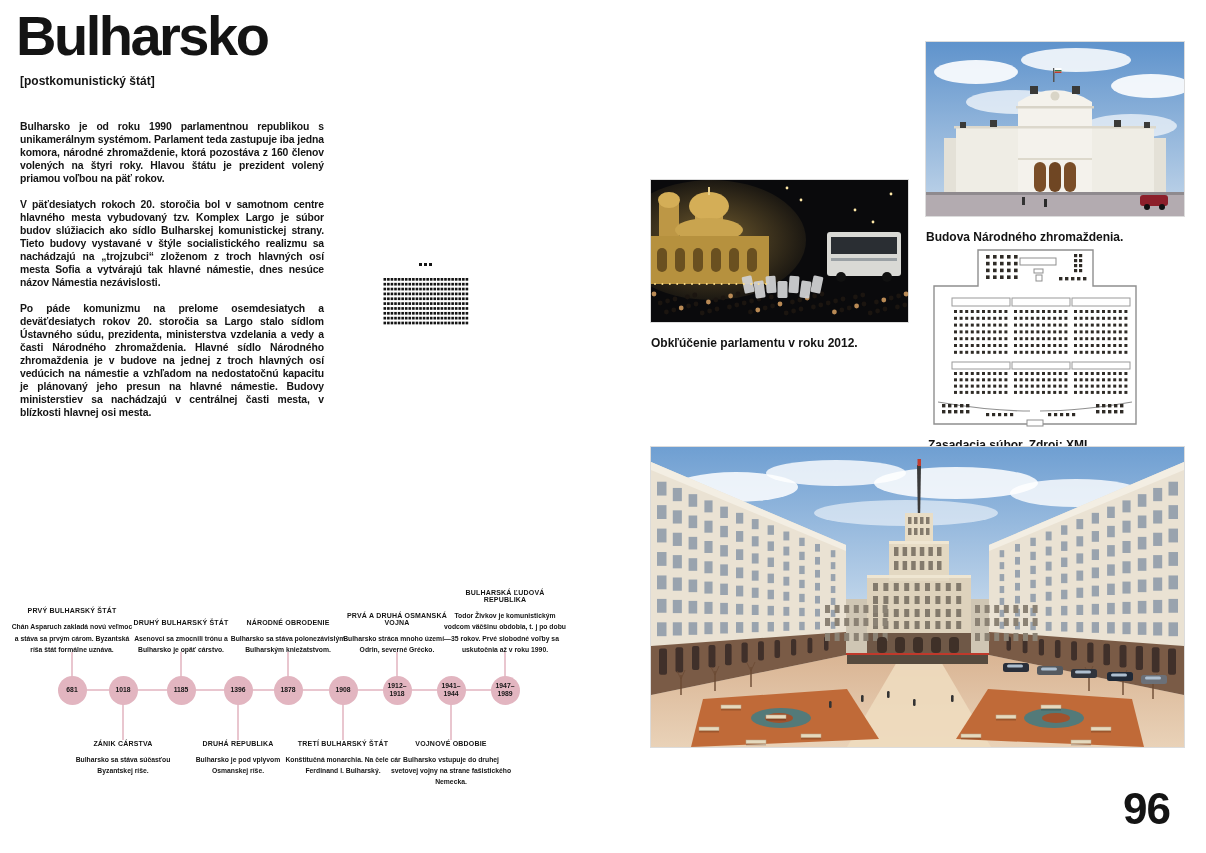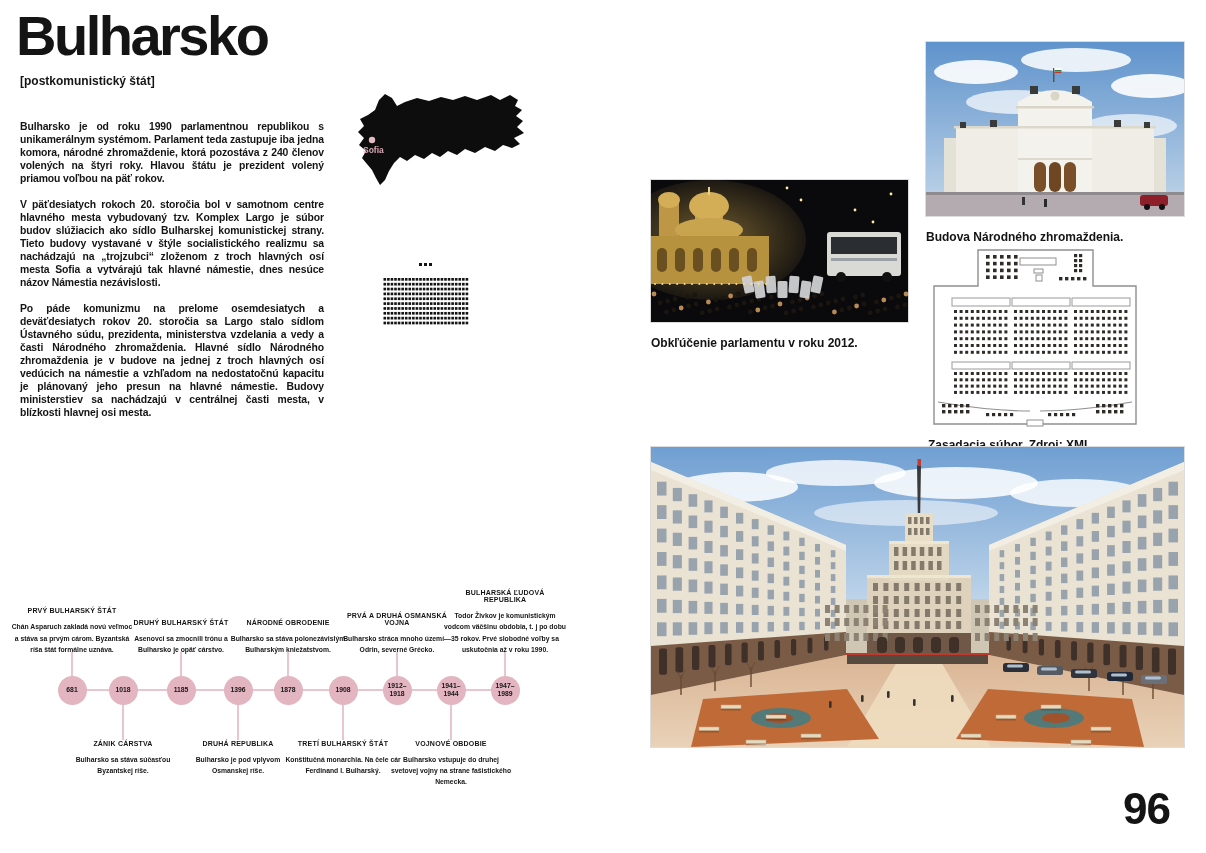--- a/index.html
+++ b/index.html
@@ -33,35 +33,25 @@
 </style>
 </head>
 <body>
 
 <div class="page">
 
   <h1 class="title">Bulharsko</h1>
   <div class="subtitle">[postkomunistický štát]</div>
 
   <div class="intro" id="intro">
-      <p>Bulharsko je od roku 1990 parlamentnou republikou s unikamerálnym systémom. Parlament teda zastupuje iba jedna komora, národné zhromaždenie, ktorá pozostáva z 240 členov volených na štyri roky. Hlavou štátu je prezident volený priamou voľbou na päť rokov.</p>
+      <p>Bulharsko je od roku 1990 parlamentnou republikou s unikamerálnym systémom. Parlament teda zastupuje iba jedna komora, národné zhromaždenie, ktorá pozostáva z 160 členov volených na štyri roky. Hlavou štátu je prezident volený priamou voľbou na päť rokov.</p>
       <p>V päťdesiatych rokoch 20. storočia bol v samotnom centre hlavného mesta vybudovaný tzv. Komplex Largo je súbor budov slúžiacich ako sídlo Bulharskej komunistickej strany. Tieto budovy vystavané v štýle socialistického realizmu sa nachádzajú na „trojzubci“ zloženom z troch hlavných osí mesta Sofia a vytvárajú tak hlavné námestie, dnes nesúce názov Námestia nezávislosti.</p>
       <p>Po páde komunizmu na prelome osemdesiatych a deväťdesiatych rokov 20. storočia sa Largo stalo sídlom Ústavného súdu, prezidenta, ministerstva vzdelania a vedy a časti Národného zhromaždenia. Hlavné sídlo Národného zhromaždenia je v budove na jednej z troch hlavných osí vedúcich na námestie a vzhľadom na nedostatočnú kapacitu je plánovaný jeho presun na hlavné námestie. Budovy ministerstiev sa nachádzajú v centrálnej časti mesta, v blízkosti hlavnej osi mesta.</p>
     </div>
 
-  <div class="fig" style="left:345px;top:88px;">
-    <svg viewBox="0 0 200 105" width="200" height="105">
-      <path fill="#0d0d0d" d="M30,22 L34,12 L40,6 L47,10 L52,18 L60,14 L72,10 L84,13 L96,9 L108,12 L120,8 L132,12 L146,7 L155,12 L165,7 L173,12
-           L170,18 L177,22 L171,28 L178,33 L172,39 L179,45 L169,50 L175,56 L167,60
-           L158,57 L150,63 L140,59 L130,65 L120,61 L112,67 L103,63 L95,69 L87,65 L79,71 L70,67 L62,73 L55,69
-           L49,75 L44,83 L40,92 L35,97 L31,90 L27,82 L22,76 L17,70 L21,63 L14,57 L19,50 L13,44 L19,38 L15,31 L23,27 Z"></path>
-      <circle cx="27" cy="52" r="3.2" fill="#e5bcc6"></circle>
-      <text x="18" y="65" font-size="8.5" class="sofia-label" fill="#d9a7b3">Sofia</text>
-    </svg>
-  </div>
 
   <div class="fig" style="left:383px;top:258px;">
     <svg id="waffle-svg" viewBox="0 0 86 72" width="86" height="72">
         <rect x="36" y="5" width="3" height="3" fill="#141414"></rect>
         <rect x="41" y="5" width="3" height="3" fill="#141414"></rect>
         <rect x="46" y="5" width="3" height="3" fill="#141414"></rect>
         <rect x="0.5" y="20" width="2.6" height="2.7" fill="#141414"></rect>
         <rect x="4.07" y="20" width="2.6" height="2.7" fill="#141414"></rect>
         <rect x="7.64" y="20" width="2.6" height="2.7" fill="#141414"></rect>
         <rect x="11.209999999999999" y="20" width="2.6" height="2.7" fill="#141414"></rect>

